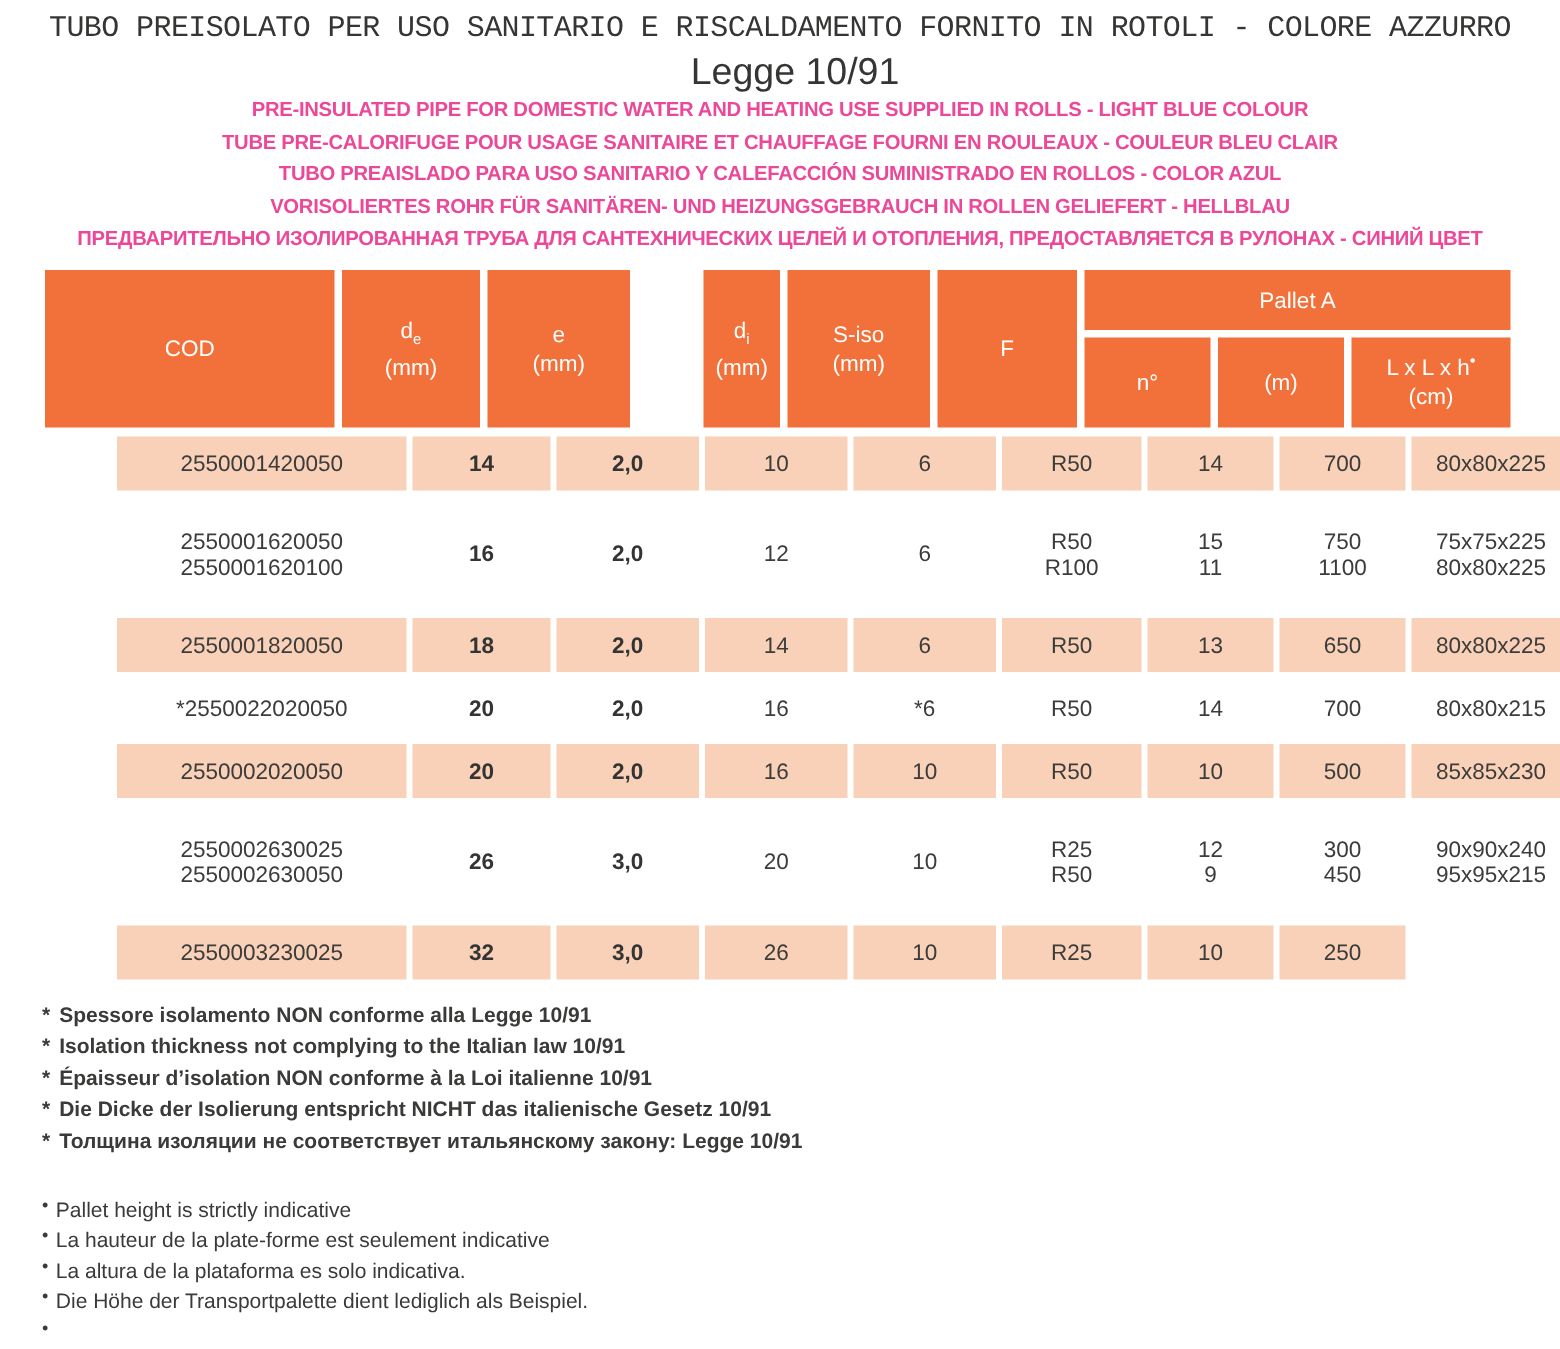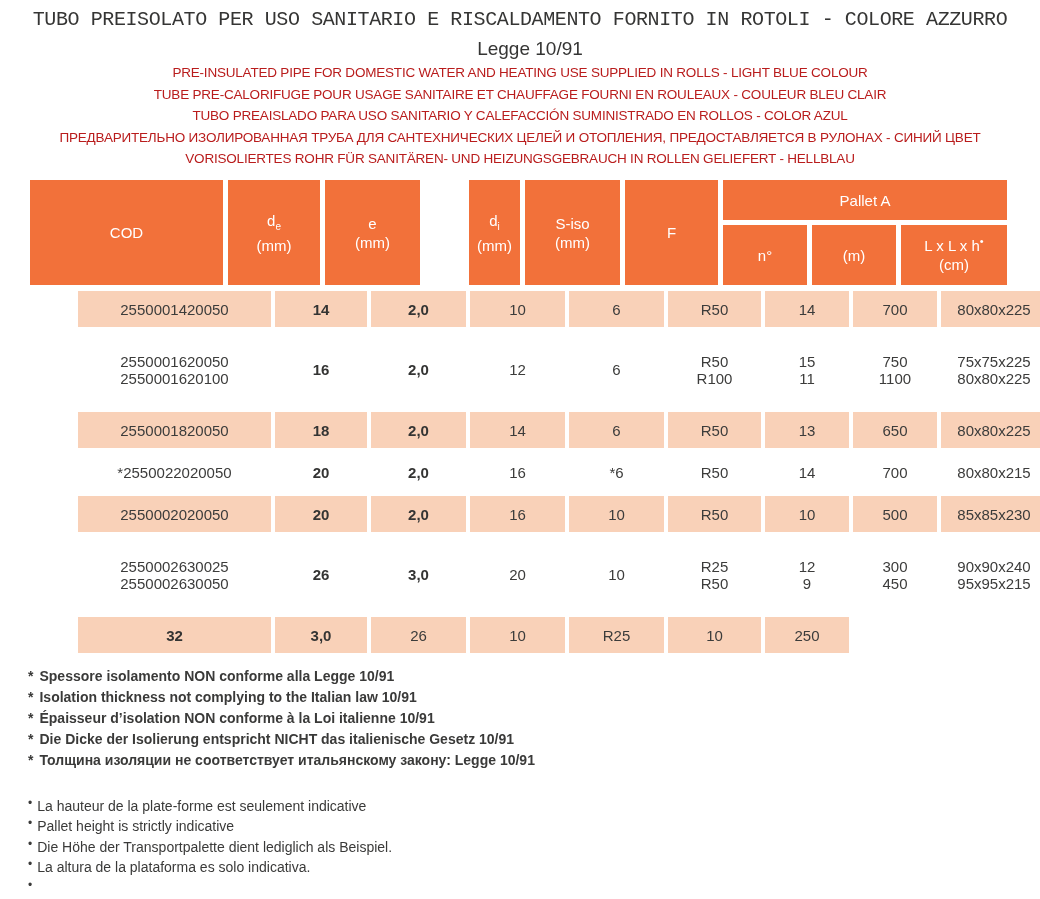--- a/index.html
+++ b/index.html
@@ -16,24 +16,24 @@
     color:var(--text);
     overflow:hidden;
     position:relative;
   }
   
   .titles{ text-align:center; padding-top:5px; }
   .t1{
     font-size:20px; letter-spacing:-0.4px; white-space:nowrap;
     color:#353534; line-height:30px;font-family:Liberation Mono, monospace;
   }
-  .t2{ font-size:19px; color:#353534; line-height:27px;padding-left:20px; }
+  .t2{ font-size:25px; color:#353534; line-height:27px;padding-left:20px; }
   .subtitles div{
     font-size:13.5px; letter-spacing:-0.2px; white-space:nowrap;
-    color:#b91c1c; line-height:21.5px;
+    color:#ec4899; line-height:21.5px;font-weight:bold;
   }
   
   .spec-table{ position:absolute; left:30px; top:180px; width:977px; }
   .thead{
     display:grid;
     grid-template-columns:var(--cols);
     grid-template-rows:40px 60px;
     gap:5px;
   }
   .th{
@@ -75,22 +75,22 @@
 </head>
 <body>
 
 <header class="titles">
   <div class="t1">TUBO PREISOLATO PER USO SANITARIO E RISCALDAMENTO FORNITO IN ROTOLI - COLORE AZZURRO</div>
   <div class="t2">Legge 10/91</div>
   <div class="subtitles" id="subtitles">
       <div>PRE-INSULATED PIPE FOR DOMESTIC WATER AND HEATING USE SUPPLIED IN ROLLS - LIGHT BLUE COLOUR</div>
       <div>TUBE PRE-CALORIFUGE POUR USAGE SANITAIRE ET CHAUFFAGE FOURNI EN ROULEAUX - COULEUR BLEU CLAIR</div>
       <div>TUBO PREAISLADO PARA USO SANITARIO Y CALEFACCIÓN SUMINISTRADO EN ROLLOS - COLOR AZUL</div>
+      <div>VORISOLIERTES ROHR FÜR SANITÄREN- UND HEIZUNGSGEBRAUCH IN ROLLEN GELIEFERT - HELLBLAU</div>
       <div>ПРЕДВАРИТЕЛЬНО ИЗОЛИРОВАННАЯ ТРУБА ДЛЯ САНТЕХНИЧЕСКИХ ЦЕЛЕЙ И ОТОПЛЕНИЯ, ПРЕДОСТАВЛЯЕТСЯ В РУЛОНАХ - СИНИЙ ЦВЕТ</div>
-      <div>VORISOLIERTES ROHR FÜR SANITÄREN- UND HEIZUNGSGEBRAUCH IN ROLLEN GELIEFERT - HELLBLAU</div>
     </div>
 </header>
 
 <section class="spec-table">
   <div class="thead">
     <div class="th span2 c1">
       <span>COD</span>
     </div>
     <div class="th span2 c2">
       <span><span>d</span><sub class="hsub">e</sub></span>
@@ -256,20 +256,23 @@
         <div class="td stack">
           <div class="line">300</div>
           <div class="line">450</div>
         </div>
         <div class="td stack">
           <div class="line">90x90x240</div>
           <div class="line">95x95x215</div>
         </div>
       </div>
       <div class="tr shaded">
+        <div class="td cod">
+          <div class="line">2550003230025</div>
+        </div>
         <div class="td bold">32</div>
         <div class="td bold">3,0</div>
         <div class="td">26</div>
         <div class="td">10</div>
         <div class="td">
           <div class="line">R25</div>
         </div>
         <div class="td">
           <div class="line">10</div>
         </div>
@@ -281,18 +284,18 @@
 </section>
 
 <section class="fns fns-star" id="fn-star">
     <div class="fn-line"><span class="mk-star">*</span><span>Spessore isolamento NON conforme alla Legge 10/91</span></div>
     <div class="fn-line"><span class="mk-star">*</span><span>Isolation thickness not complying to the Italian law 10/91</span></div>
     <div class="fn-line"><span class="mk-star">*</span><span>Épaisseur d’isolation NON conforme à la Loi italienne 10/91</span></div>
     <div class="fn-line"><span class="mk-star">*</span><span>Die Dicke der Isolierung entspricht NICHT das italienische Gesetz 10/91</span></div>
     <div class="fn-line"><span class="mk-star">*</span><span>Толщина изоляции не соответствует итальянскому закону: Legge 10/91</span></div>
   </section>
 <section class="fns fns-dot" id="fn-dot">
+    <div class="fn-line"><span class="mk-dot">•</span><span>Pallet height is strictly indicative</span></div>
     <div class="fn-line"><span class="mk-dot">•</span><span>La hauteur de la plate-forme est seulement indicative</span></div>
-    <div class="fn-line"><span class="mk-dot">•</span><span>Pallet height is strictly indicative</span></div>
+    <div class="fn-line"><span class="mk-dot">•</span><span>La altura de la plataforma es solo indicativa.</span></div>
     <div class="fn-line"><span class="mk-dot">•</span><span>Die Höhe der Transportpalette dient lediglich als Beispiel.</span></div>
-    <div class="fn-line"><span class="mk-dot">•</span><span>La altura de la plataforma es solo indicativa.</span></div>
     <div class="fn-line"><span class="mk-dot">•</span></div>
   </section>
 
 </body></html>

